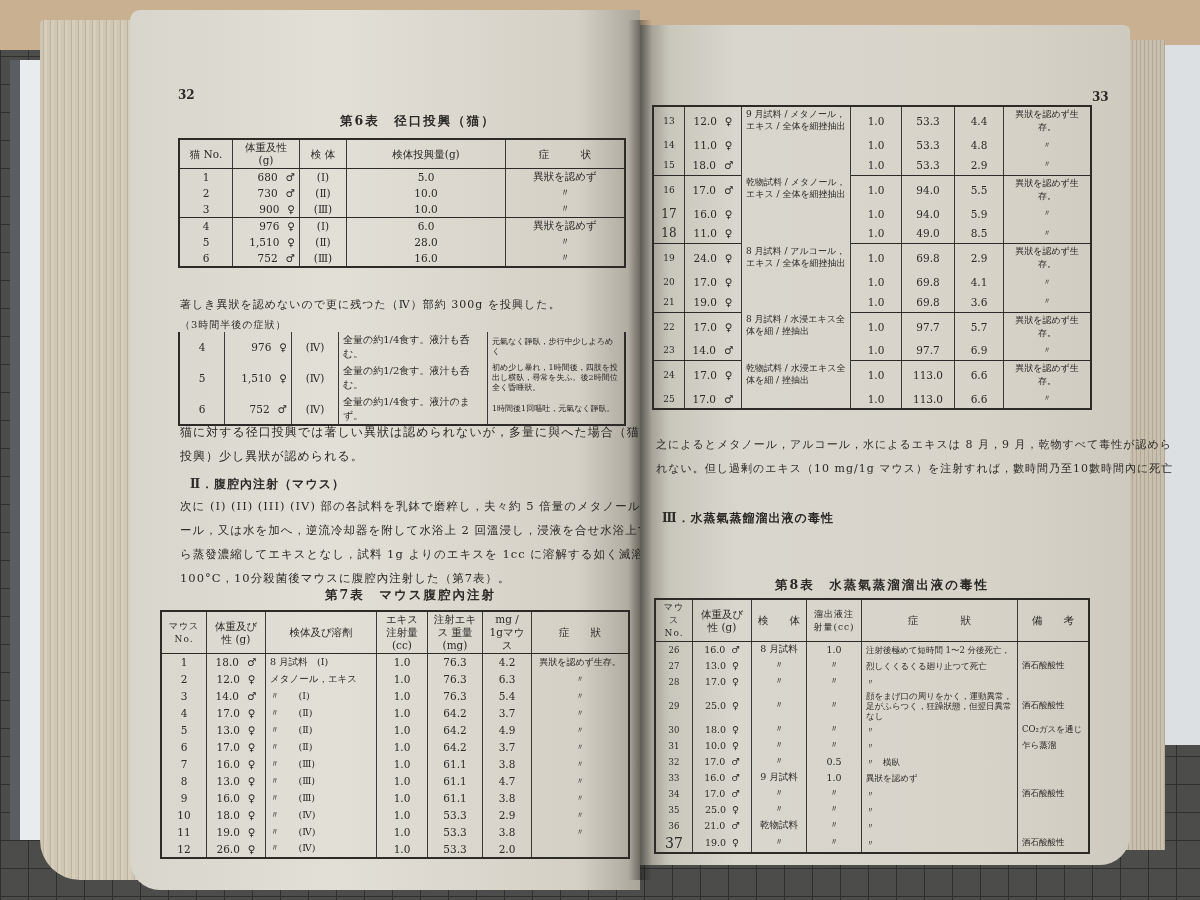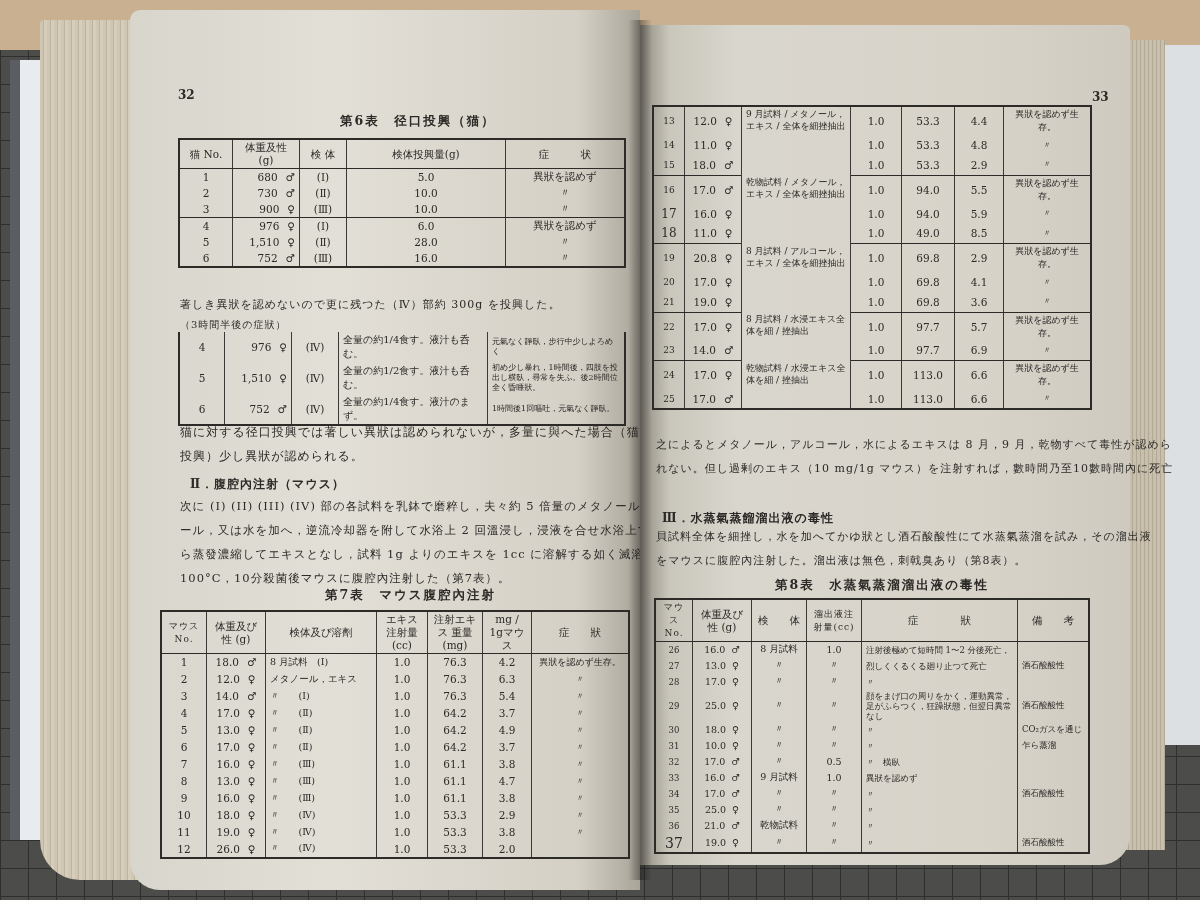--- a/index.html
+++ b/index.html
@@ -331,21 +331,21 @@
         <tr class="grp-end" style="height: 20px;">
           <td class="c" style="width: 22px; font-size: 12px;">18</td>
           <td class="c" style="width: 48px;"><span>11.0</span><span style="margin-left: 8px;">♀</span></td>
           <td class="c" style="width: 42px;">1.0</td>
           <td class="c" style="width: 44px;">49.0</td>
           <td class="c" style="width: 40px;">8.5</td>
           <td class="c" style="font-size: 9px;">〃</td>
         </tr>
         <tr style="height: 20px;">
           <td class="c" style="width: 22px; font-size: 9px;">19</td>
-          <td class="c" style="width: 48px;"><span>20.8</span><span style="margin-left: 8px;">♀</span></td>
+          <td class="c" style="width: 48px;"><span>24.0</span><span style="margin-left: 8px;">♀</span></td>
           <td class="note" rowspan="3" style="width: 100px; font-size: 9px; vertical-align: top;">8 月試料 / アルコール，エキス / 全体を細挫抽出</td>
           <td class="c" style="width: 42px;">1.0</td>
           <td class="c" style="width: 44px;">69.8</td>
           <td class="c" style="width: 40px;">2.9</td>
           <td class="c" style="font-size: 9px;">異狀を認めず生存。</td>
         </tr>
         <tr style="height: 20px;">
           <td class="c" style="width: 22px; font-size: 9px;">20</td>
           <td class="c" style="width: 48px;"><span>17.0</span><span style="margin-left: 8px;">♀</span></td>
           <td class="c" style="width: 42px;">1.0</td>
@@ -396,24 +396,20 @@
           <td class="c" style="font-size: 9px;">〃</td>
         </tr>
       </tbody>
   </table>
 
   <div class="para" style="left:16px;top:408px;font-size:11px;">
     <p>之によるとメタノール，アルコール，水によるエキスは 8 月，9 月，乾物すべて毒性が認めら</p>
     <p>れない。但し過剰のエキス（10 mg/1g マウス）を注射すれば，數時間乃至10數時間內に死亡</p>
   </div>
   <div class="heading" style="left:22px;top:485px;">Ⅲ．水蒸氣蒸餾溜出液の毒性</div>
-  <div class="para" style="left:16px;top:500px;font-size:11px;">
-    <p>貝試料全体を細挫し，水を加へてかゆ狀とし酒石酸酸性にて水蒸氣蒸溜を試み，その溜出液</p>
-    <p>をマウスに腹腔內注射した。溜出液は無色，刺戟臭あり（第8表）。</p>
-  </div>
 
   <div class="caption" style="left:135px;top:552px;">第8表　水蒸氣蒸溜溜出液の毒性</div>
   <table class="t" style="left:14px;top:573px;width:436px;">
     <thead>
         <tr>
       <th style="width:28px" class="small">マウス No.</th>
       <th style="width:50px">体重及び性 (g)</th>
       <th style="width:46px">検　　体</th>
       <th style="width:46px" class="small">溜出液注射量(cc)</th>
       <th>症　　　　狀</th>

